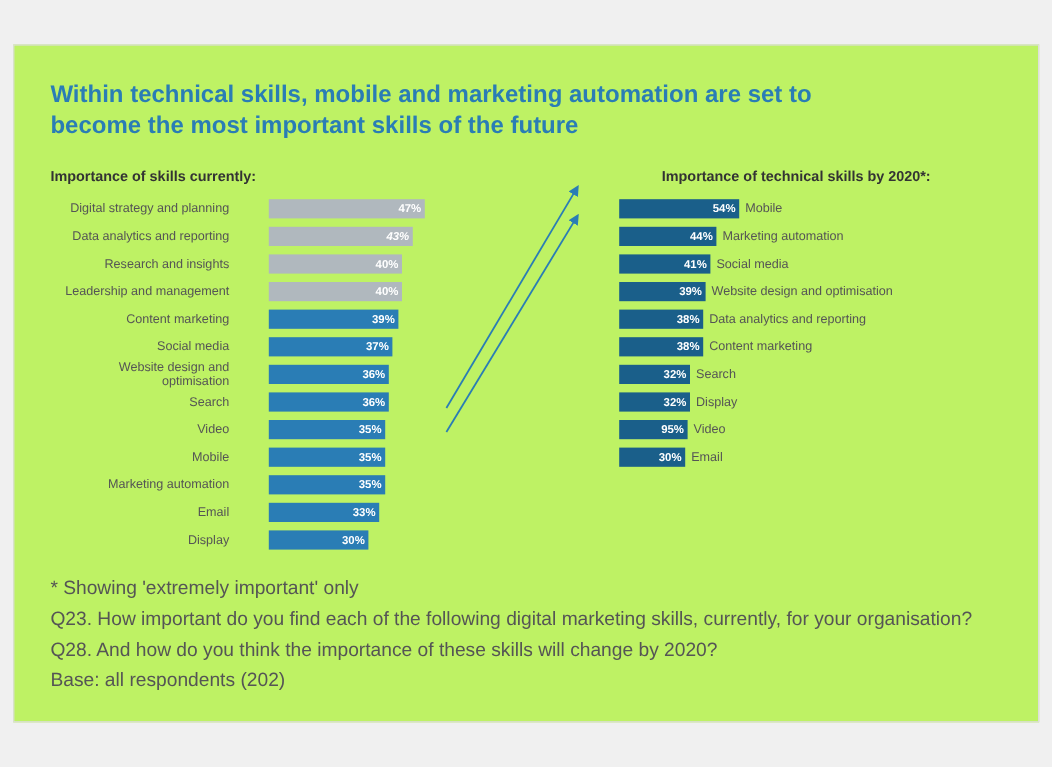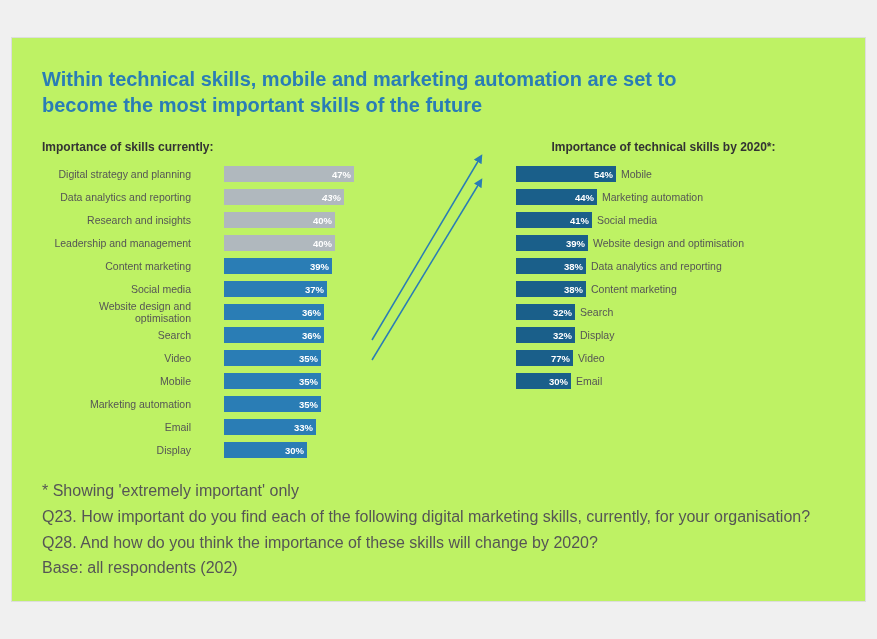--- a/index.html
+++ b/index.html
@@ -282,21 +282,21 @@
           </div>
           <div class="right-row">
             <div class="right-bar" style="width: 59px;">32%</div>
             <div class="right-label">Search</div>
           </div>
           <div class="right-row">
             <div class="right-bar" style="width: 59px;">32%</div>
             <div class="right-label">Display</div>
           </div>
           <div class="right-row">
-            <div class="right-bar" style="width: 57px;">77%</div>
+            <div class="right-bar" style="width: 57px;">95%</div>
             <div class="right-label">Video</div>
           </div>
           <div class="right-row">
             <div class="right-bar" style="width: 55px;">30%</div>
             <div class="right-label">Email</div>
           </div>
         </div>
     </div>
 
   </div>

